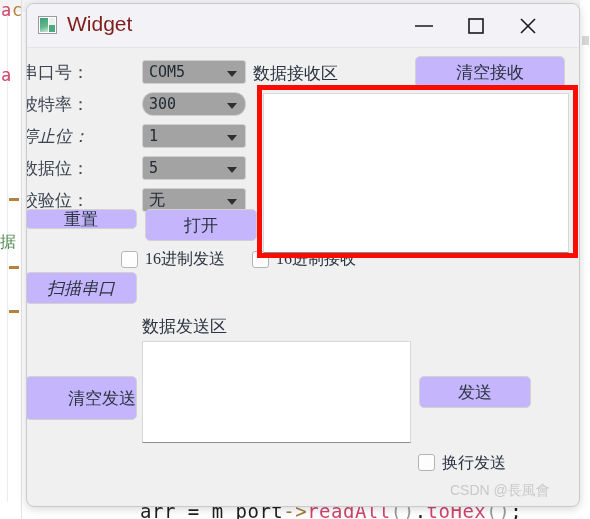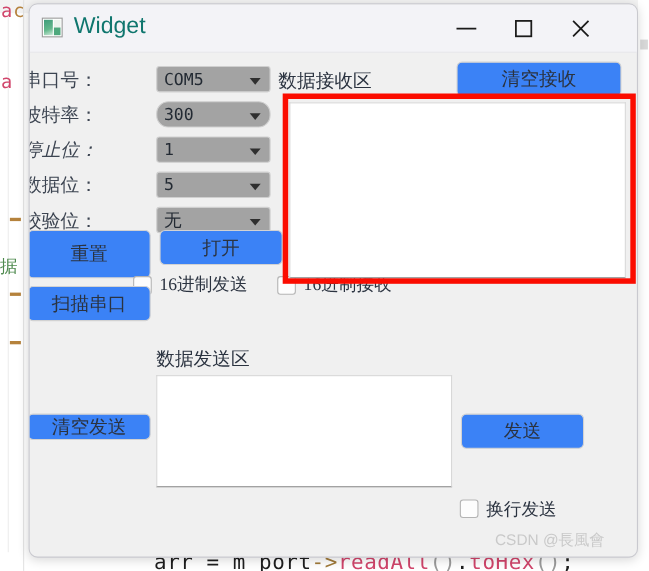--- a/index.html
+++ b/index.html
@@ -101,21 +101,21 @@
   }
   .title-icon .sq-c {
     position: absolute; left: 10px; top: 8px;
     width: 6px; height: 7px;
     background: #4ea87d;
   }
   .title-text {
     position: absolute;
     left: 40px; top: 8px;
     font-size: 21px;
-    color: #0f766e;
+    color: #7f1d1d;
     font-family: "Liberation Sans", sans-serif;
   }
   .win-btn {
     position: absolute;
     top: 0;
     width: 52px; height: 43px;
     cursor: default;
   }
   .win-btn svg { display: block; }
   .btn-min { left: 371px; }
@@ -159,21 +159,21 @@
     position: absolute;
     right: 8px; top: 10px;
     width: 0; height: 0;
     border-left: 5px solid transparent;
     border-right: 5px solid transparent;
     border-top: 6px solid #2f2f2f;
   }
 
   .pbtn {
     position: absolute;
-    background: #3b82f6;
+    background: #c4b5fd;
     border: 1px solid #d2d2d2;
     border-radius: 5px;
     box-sizing: border-box;
     color: #2b3340;
     font-size: 17px;
     font-family: "Liberation Serif", "DejaVu Serif", serif;
     text-align: center;
     cursor: default;
   }
   .pbtn span {
@@ -326,47 +326,47 @@
     </div>
     <div class="combo" style="left:115px; top:152px;">
       <span class="val">5</span>
       <span class="arrow"></span>
     </div>
     <div class="combo" style="left:115px; top:184px;">
       <span class="val cjk">无</span>
       <span class="arrow"></span>
     </div>
 
-    <div class="pbtn" style="left:-2px; top:205px; width:112px; height:44px;">
+    <div class="pbtn" style="left:-2px; top:205px; width:112px; height:20px;">
       <span>重置</span>
     </div>
     <div class="pbtn" style="left:118px; top:205px; width:112px; height:32px;">
       <span>打开</span>
     </div>
 
     <div class="chk-box" style="left:94px; top:247px;"></div>
     <div class="chk-label" style="left:118px; top:245px;">16进制发送</div>
 
     <div class="chk-box" style="left:225px; top:247px;"></div>
     <div class="chk-label" style="left:249px; top:245px;">16进制接收</div>
 
-    <div class="pbtn" style="left:-2px; top:256px; width:112px; height:32px;">
+    <div class="pbtn" style="left:-2px; top:268px; width:112px; height:32px;font-style:italic;">
       <span>扫描串口</span>
     </div>
 
     <div class="section-label" style="left:226px; top:58px;">数据接收区</div>
     <div class="pbtn" style="left:388px; top:52px; width:150px; height:32px;">
       <span>清空接收</span>
     </div>
     <div class="textarea" style="left:236px; top:89px; width:306px; height:160px;"></div>
 
     <div class="section-label" style="left:115px; top:311px;">数据发送区</div>
     <div class="textarea" style="left:115px; top:337px; width:269px; height:102px;"></div>
 
-    <div class="pbtn" style="left:-2px; top:372px; width:112px; height:24px;">
+    <div class="pbtn" style="left:-2px; top:372px; width:112px; height:44px;text-align:right;">
       <span>清空发送</span>
     </div>
     <div class="pbtn" style="left:392px; top:372px; width:112px; height:32px;">
       <span>发送</span>
     </div>
 
     <div class="chk-box" style="left:391px; top:450px;"></div>
     <div class="chk-label" style="left:415px; top:449px;">换行发送</div>
 
     <div class="watermark" style="left:423px; top:478px;"><span>CSDN @</span><span class="cjkw">長風會</span></div>

